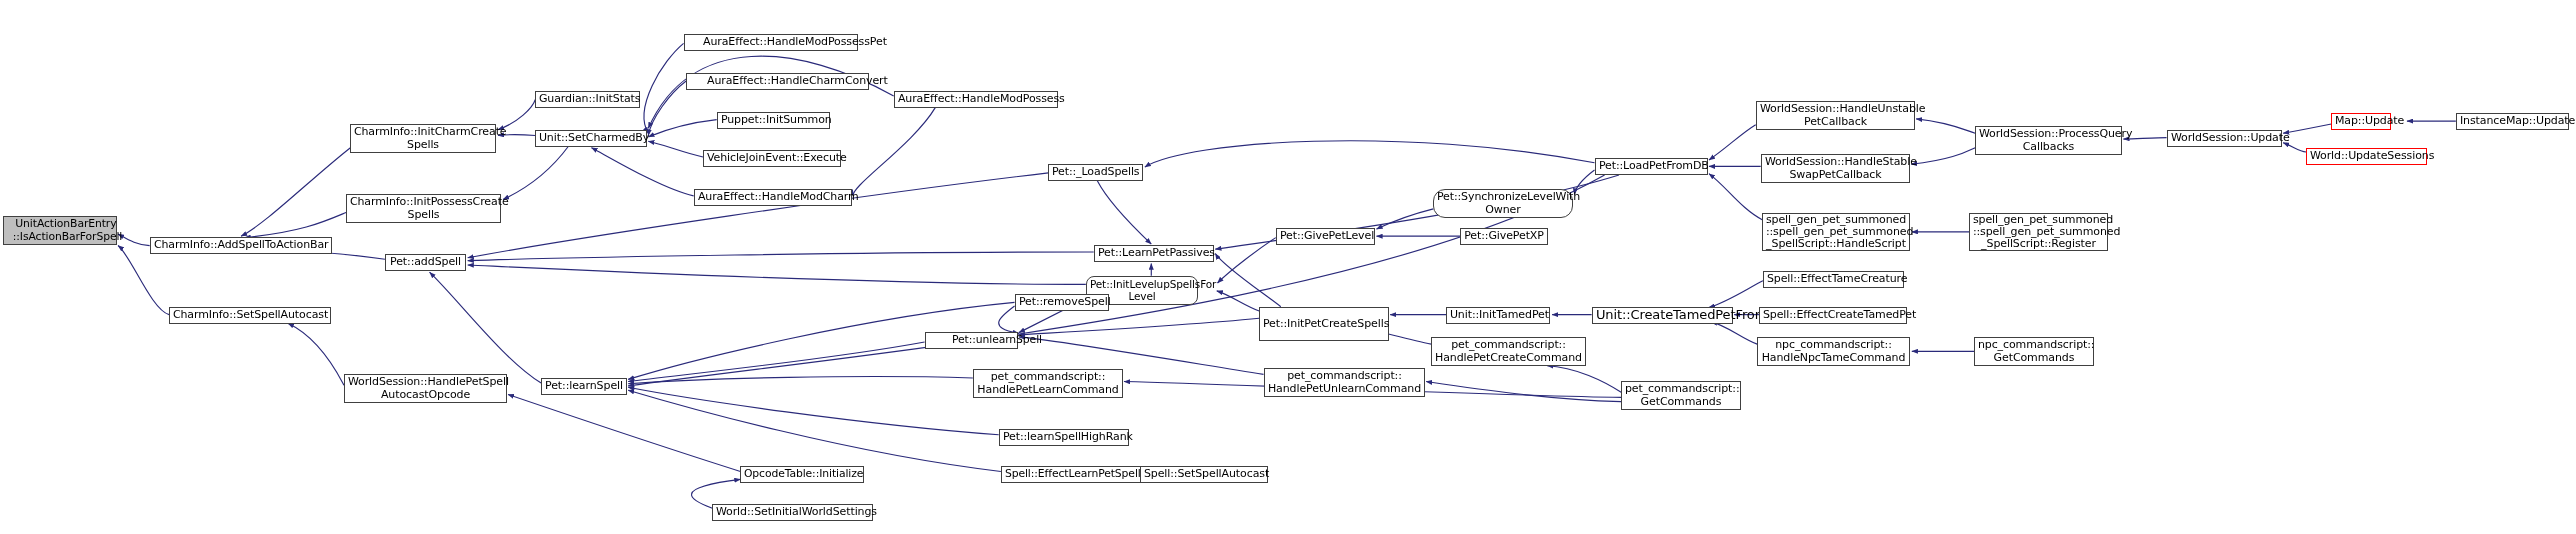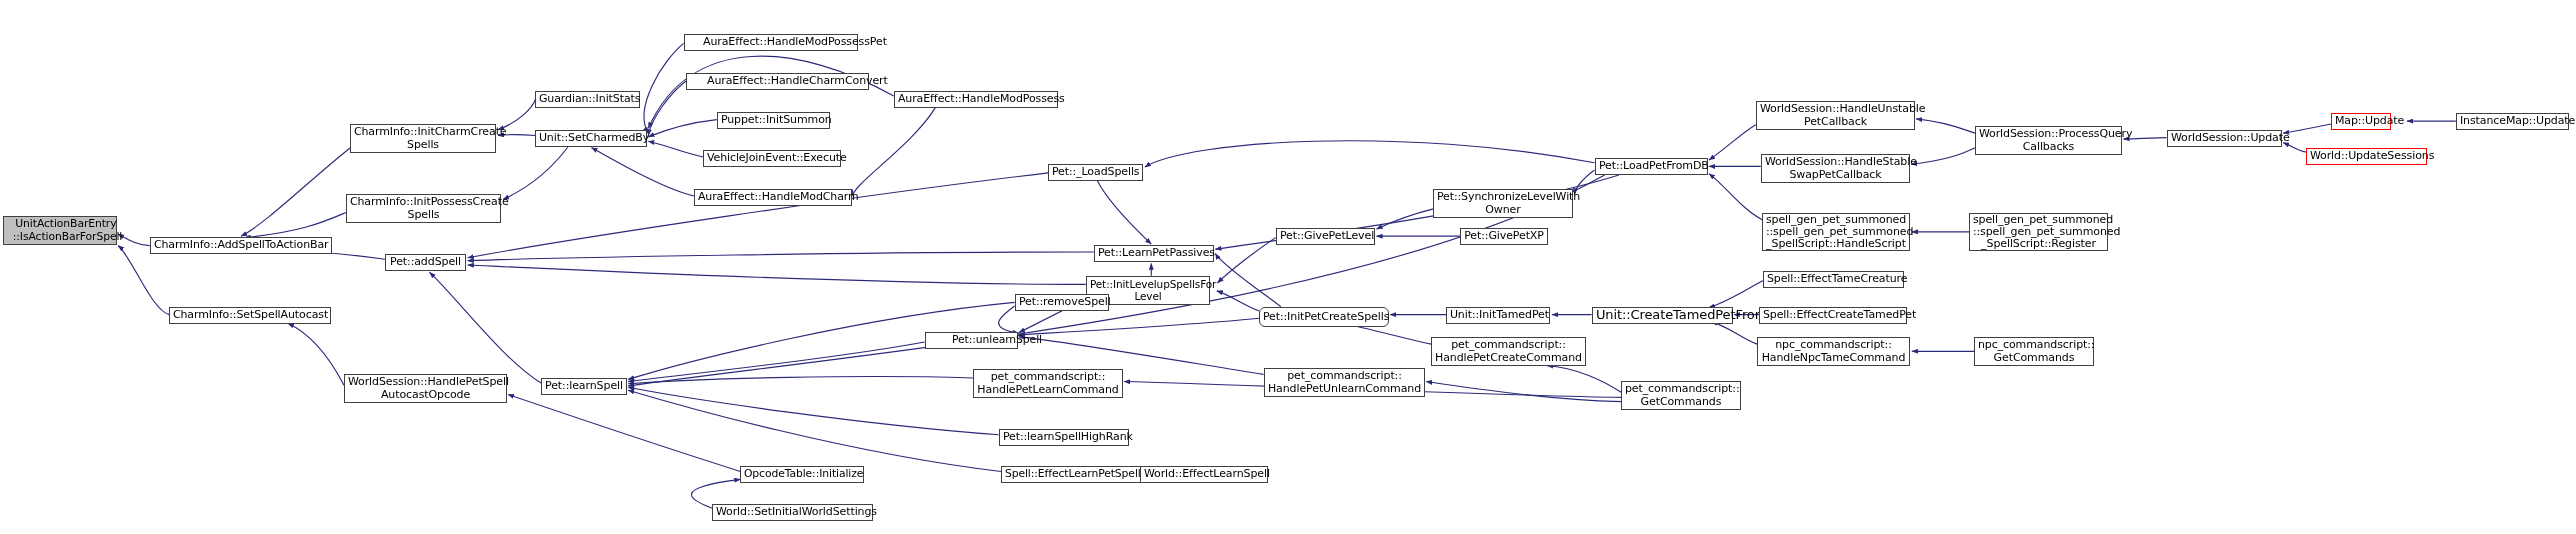--- a/index.html
+++ b/index.html
@@ -144,42 +144,42 @@
       <div class="node" style="left: 535px; top: 91px; width: 105px; height: 16.5px;"><span class="node-label" style="font-size: 11px;">Guardian::InitStats</span></div>
       <div class="node" style="left: 535px; top: 130px; width: 112px; height: 16.5px;"><span class="node-label" style="font-size: 11px;">Unit::SetCharmedBy</span></div>
       <div class="node" style="left: 684px; top: 34px; width: 174px; height: 16.5px; padding-left: 18px;"><span class="node-label" style="font-size: 11px;">AuraEffect::HandleModPossessPet</span></div>
       <div class="node" style="left: 686px; top: 73px; width: 183px; height: 16.5px; padding-left: 20px;"><span class="node-label" style="font-size: 11px;">AuraEffect::HandleCharmConvert</span></div>
       <div class="node" style="left: 717px; top: 112px; width: 113px; height: 16.5px;"><span class="node-label" style="font-size: 11px;">Puppet::InitSummon</span></div>
       <div class="node" style="left: 703px; top: 150px; width: 138px; height: 16.5px;"><span class="node-label" style="font-size: 11px;">VehicleJoinEvent::Execute</span></div>
       <div class="node" style="left: 694px; top: 189px; width: 158px; height: 16.5px;"><span class="node-label" style="font-size: 11px;">AuraEffect::HandleModCharm</span></div>
       <div class="node" style="left: 894px; top: 91px; width: 164px; height: 16.5px;"><span class="node-label" style="font-size: 11px;">AuraEffect::HandleModPossess</span></div>
       <div class="node" style="left: 1048px; top: 164px; width: 95px; height: 16.5px;"><span class="node-label" style="font-size: 11px;">Pet::_LoadSpells</span></div>
       <div class="node" style="left: 1094px; top: 245px; width: 120px; height: 16.5px;"><span class="node-label" style="font-size: 11px;">Pet::LearnPetPassives</span></div>
-      <div class="node" style="left: 1086px; top: 276px; width: 124px; height: 29px;"><span class="node-label" style="font-size: 10.5px;">Pet::InitLevelupSpellsFor
+      <div class="node" style="left: 1086px; top: 276px; width: 112px; height: 29px; border-radius: 8px;"><span class="node-label" style="font-size: 10.5px;">Pet::InitLevelupSpellsFor
 Level</span></div>
       <div class="node" style="left: 925px; top: 332px; width: 93px; height: 16.5px; padding-left: 26px;"><span class="node-label" style="font-size: 10.8px;">Pet::unlearnSpell</span></div>
       <div class="node" style="left: 1015px; top: 294px; width: 94px; height: 16.5px;"><span class="node-label" style="font-size: 11px;">Pet::removeSpell</span></div>
       <div class="node" style="left: 999px; top: 429px; width: 130px; height: 16.5px;"><span class="node-label" style="font-size: 11px;">Pet::learnSpellHighRank</span></div>
       <div class="node" style="left: 1001px; top: 466px; width: 140px; height: 16.5px;"><span class="node-label" style="font-size: 10.8px;">Spell::EffectLearnPetSpell</span></div>
       <div class="node" style="left: 740px; top: 466px; width: 124px; height: 16.5px;"><span class="node-label" style="font-size: 10.8px;">OpcodeTable::Initialize</span></div>
       <div class="node" style="left: 712px; top: 504px; width: 161px; height: 16.5px;"><span class="node-label" style="font-size: 11px;">World::SetInitialWorldSettings</span></div>
-      <div class="node" style="left: 1140px; top: 466px; width: 128px; height: 16.5px;"><span class="node-label" style="font-size: 11px;">World::EffectLearnSpell</span></div>
+      <div class="node" style="left: 1140px; top: 466px; width: 128px; height: 16.5px;"><span class="node-label" style="font-size: 11px;">Spell::SetSpellAutocast</span></div>
       <div class="node" style="left: 973px; top: 369px; width: 150px; height: 29px;"><span class="node-label" style="font-size: 11px;">pet_commandscript::
 HandlePetLearnCommand</span></div>
       <div class="node" style="left: 1264px; top: 368px; width: 161px; height: 29px;"><span class="node-label" style="font-size: 11px;">pet_commandscript::
 HandlePetUnlearnCommand</span></div>
-      <div class="node" style="left: 1259px; top: 307px; width: 130px; height: 20px; border-radius: 6px;"><span class="node-label" style="font-size: 11px;">Pet::InitPetCreateSpells</span></div>
+      <div class="node" style="left: 1259px; top: 307px; width: 130px; height: 34px;"><span class="node-label" style="font-size: 11px;">Pet::InitPetCreateSpells</span></div>
       <div class="node" style="left: 1446px; top: 307px; width: 104px; height: 16.5px;"><span class="node-label" style="font-size: 11px;">Unit::InitTamedPet</span></div>
       <div class="node" style="left: 1431px; top: 337px; width: 155px; height: 29px;"><span class="node-label" style="font-size: 11px;">pet_commandscript::
 HandlePetCreateCommand</span></div>
       <div class="node" style="left: 1621px; top: 381px; width: 120px; height: 29px;"><span class="node-label" style="font-size: 11px;">pet_commandscript::
 GetCommands</span></div>
       <div class="node" style="left: 1276px; top: 228px; width: 99px; height: 16.5px;"><span class="node-label" style="font-size: 11px;">Pet::GivePetLevel</span></div>
       <div class="node" style="left: 1460px; top: 228px; width: 88px; height: 16.5px;"><span class="node-label" style="font-size: 11px;">Pet::GivePetXP</span></div>
-      <div class="node" style="left: 1433px; top: 189px; width: 140px; height: 29px;"><span class="node-label" style="font-size: 11px;">Pet::SynchronizeLevelWith
+      <div class="node" style="left: 1433px; top: 189px; width: 140px; height: 29px; border-radius: 12px;"><span class="node-label" style="font-size: 11px;">Pet::SynchronizeLevelWith
 Owner</span></div>
       <div class="node" style="left: 1595px; top: 158px; width: 113px; height: 16.5px;"><span class="node-label" style="font-size: 11px;">Pet::LoadPetFromDB</span></div>
       <div class="node" style="left: 1592px; top: 307px; width: 141px; height: 16.5px;"><span class="node-label" style="font-size: 13px;">Unit::CreateTamedPetFrom</span></div>
       <div class="node" style="left: 1763px; top: 271px; width: 141px; height: 16.5px;"><span class="node-label" style="font-size: 11px;">Spell::EffectTameCreature</span></div>
       <div class="node" style="left: 1759px; top: 307px; width: 148px; height: 16.5px;"><span class="node-label" style="font-size: 11px;">Spell::EffectCreateTamedPet</span></div>
       <div class="node" style="left: 1757px; top: 337px; width: 153px; height: 29px;"><span class="node-label" style="font-size: 11px;">npc_commandscript::
 HandleNpcTameCommand</span></div>
       <div class="node" style="left: 1974px; top: 337px; width: 120px; height: 29px;"><span class="node-label" style="font-size: 11px;">npc_commandscript::
 GetCommands</span></div>
       <div class="node" style="left: 1756px; top: 101px; width: 159px; height: 29px;"><span class="node-label" style="font-size: 11px;">WorldSession::HandleUnstable

